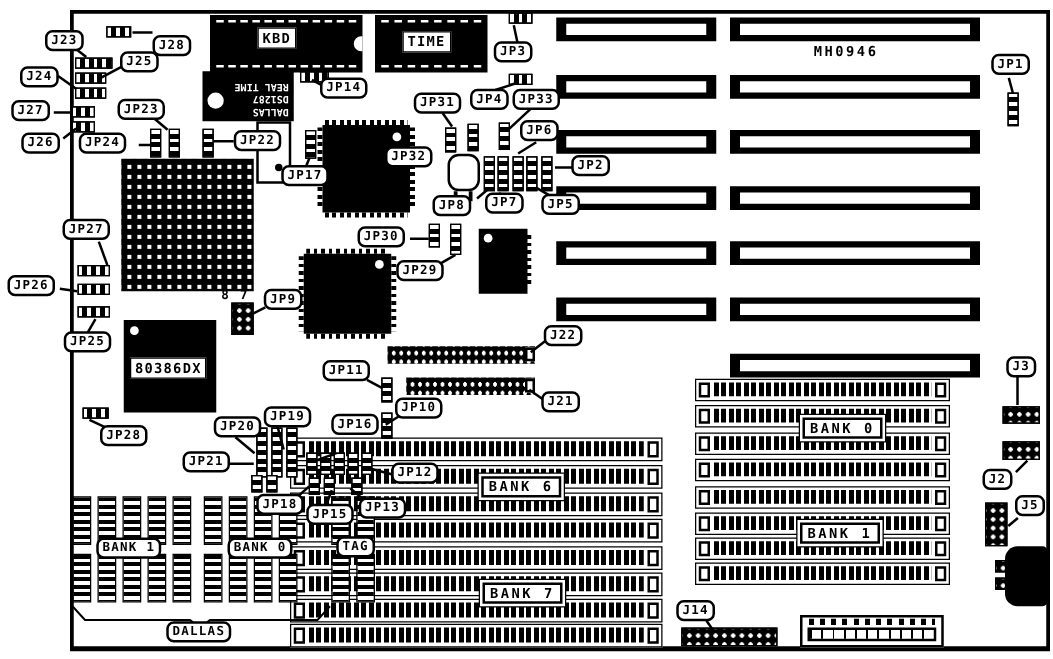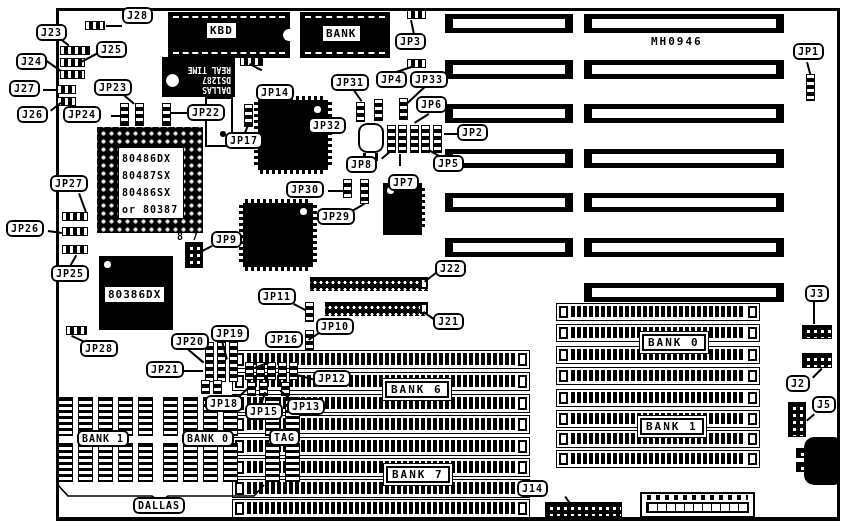--- a/index.html
+++ b/index.html
@@ -90,38 +90,32 @@
     <i class="dash" style="top:4px"></i>
       <i class="dash" style="bottom:4px"></i>
     <i style="right:0;top:17px;width:7px;height:12px;background:#fff;border-radius:6px 0 0 6px"></i>
   </div>
   <div class="chipbox" style="left:206px;top:22px">KBD</div>
 
   <div class="dip" style="left:300px;top:12px;width:90px;height:46px">
     <i class="dash" style="top:4px"></i>
       <i class="dash" style="bottom:4px"></i>
   </div>
-  <div class="chipbox" style="left:322px;top:25px">BANK</div>
+  <div class="chipbox" style="left:322px;top:25px">TIME</div>
 
   <div class="dallas" style="left:162px;top:57px;width:73px;height:40px">
     <div class="dal-in">
       <b style="position:static">DALLAS</b><br>
       <b style="position:static">DS1287</b><br>
       <b style="position:static">REAL TIME</b>
       <i class="wdot" style="right:4px;top:10px;width:13px;height:13px"></i>
     </div>
   </div>
 
   <div class="pga" style="left:97px;top:127px;width:106px;height:106px"></div>
-  <div class="cpubox" style="left:118px;top:147px;width:66px;height:72px">
-    <b style="position:static">80486DX</b><br>
-    <b style="position:static">80487SX</b><br>
-    <b style="position:static">80486SX</b><br>
-    <b style="position:static">or 80387</b>
-  </div>
 
   <div class="qfp" style="left:99px;top:256px;width:74px;height:74px"></div>
   <div class="wdot" style="left:104px;top:261px"></div>
   <div class="chipbox" style="left:104px;top:286px">80386DX</div>
 
   <div class="pf-h" style="left:260px;top:96px;width:66px"></div>
   <div class="pf-h" style="left:260px;top:170px;width:66px"></div>
   <div class="pf-v" style="left:254px;top:102px;height:66px"></div>
   <div class="pf-v" style="left:328px;top:102px;height:66px"></div>
   <div class="qfp" style="left:258px;top:100px;width:70px;height:70px"></div>
@@ -369,41 +363,41 @@
   <div class="ld" style="left:297px;top:374px;width:17px;transform:rotate(15deg)"></div>
   <div class="ld" style="left:237px;top:397px;width:13px;transform:rotate(-42deg)"></div>
   <div class="ld" style="left:260px;top:404px;width:13px;transform:rotate(-70deg)"></div>
   <div class="ld" style="left:281px;top:390px;width:13px;transform:rotate(40deg)"></div>
   <div class="ld" style="left:808px;top:62px;width:13px;transform:rotate(75deg)"></div>
   <div class="ld" style="left:815px;top:300px;width:24px;transform:rotate(90deg)"></div>
   <div class="ld" style="left:812px;top:377px;width:13px;transform:rotate(-45deg)"></div>
   <div class="ld" style="left:806px;top:420px;width:10px;transform:rotate(-40deg)"></div>
   <div class="ld" style="left:566px;top:496px;width:10px;transform:rotate(55deg)"></div>
 
-  <div class="lbl" style="left:122px;top:7px">J28</div>
+  <div class="lbl" style="left:122px;top:28px">J28</div>
   <div class="lbl" style="left:36px;top:24px">J23</div>
   <div class="lbl" style="left:96px;top:41px">J25</div>
   <div class="lbl" style="left:16px;top:53px">J24</div>
   <div class="lbl" style="left:9px;top:80px">J27</div>
   <div class="lbl" style="left:17px;top:106px">J26</div>
   <div class="lbl" style="left:94px;top:79px">JP23</div>
   <div class="lbl" style="left:63px;top:106px">JP24</div>
   <div class="lbl" style="left:187px;top:104px">JP22</div>
   <div class="lbl" style="left:225px;top:132px">JP17</div>
-  <div class="lbl" style="left:256px;top:84px">JP14</div>
+  <div class="lbl" style="left:256px;top:62px">JP14</div>
   <div class="lbl" style="left:395px;top:33px">JP3</div>
   <div class="lbl" style="left:331px;top:74px">JP31</div>
   <div class="lbl" style="left:376px;top:71px">JP4</div>
   <div class="lbl" style="left:410px;top:71px">JP33</div>
   <div class="lbl" style="left:416px;top:96px">JP6</div>
   <div class="lbl" style="left:457px;top:124px">JP2</div>
   <div class="lbl" style="left:433px;top:155px">JP5</div>
   <div class="lbl" style="left:308px;top:117px">JP32</div>
   <div class="lbl" style="left:346px;top:156px">JP8</div>
-  <div class="lbl" style="left:388px;top:174px">JP7</div>
+  <div class="lbl" style="left:388px;top:154px">JP7</div>
   <div class="lbl" style="left:286px;top:181px">JP30</div>
   <div class="lbl" style="left:317px;top:208px">JP29</div>
   <div class="lbl" style="left:50px;top:175px">JP27</div>
   <div class="lbl" style="left:6px;top:220px">JP26</div>
   <div class="lbl" style="left:51px;top:265px">JP25</div>
   <div class="lbl" style="left:211px;top:231px">JP9</div>
   <div class="lbl" style="left:80px;top:340px">JP28</div>
   <div class="lbl" style="left:258px;top:288px">JP11</div>
   <div class="lbl" style="left:316px;top:318px">JP10</div>
   <div class="lbl" style="left:435px;top:260px">J22</div>
@@ -413,15 +407,15 @@
   <div class="lbl" style="left:211px;top:325px">JP19</div>
   <div class="lbl" style="left:146px;top:361px">JP21</div>
   <div class="lbl" style="left:313px;top:370px">JP12</div>
   <div class="lbl" style="left:205px;top:395px">JP18</div>
   <div class="lbl" style="left:245px;top:403px">JP15</div>
   <div class="lbl" style="left:287px;top:398px">JP13</div>
   <div class="lbl" style="left:793px;top:43px">JP1</div>
   <div class="lbl" style="left:805px;top:285px">J3</div>
   <div class="lbl" style="left:786px;top:375px">J2</div>
   <div class="lbl" style="left:812px;top:396px">J5</div>
-  <div class="lbl" style="left:517px;top:480px">J14</div>
+  <div class="lbl" style="left:541px;top:480px">J14</div>
 
 </div>
 
 </body></html>

